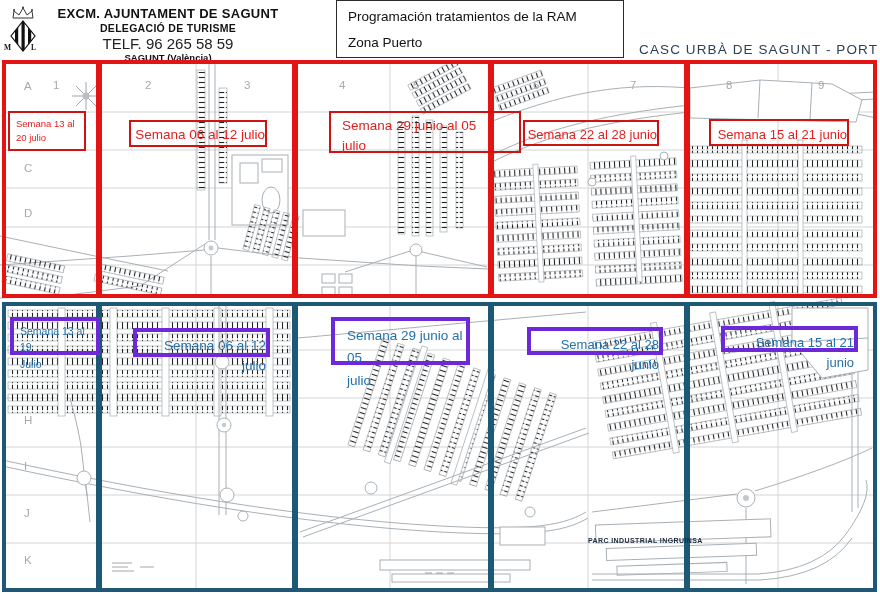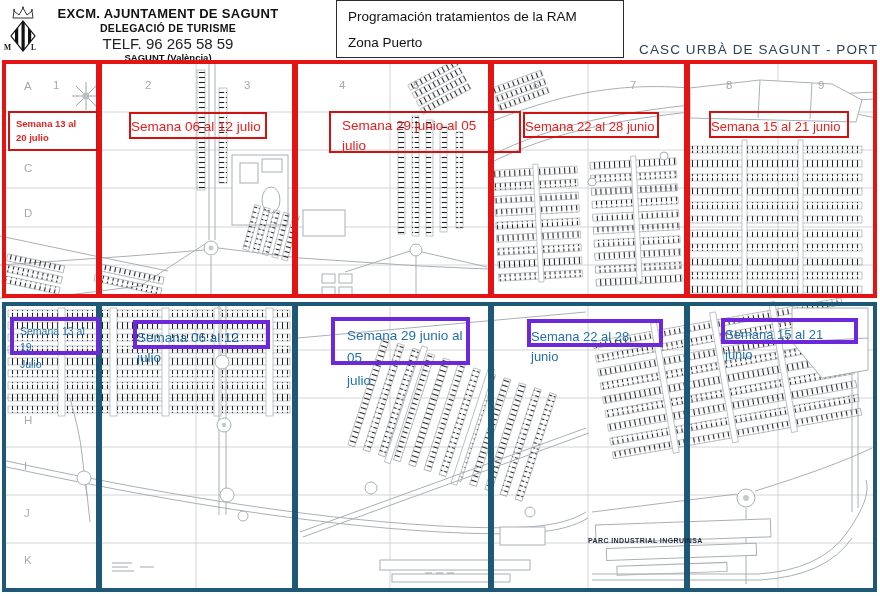--- a/index.html
+++ b/index.html
@@ -30,22 +30,22 @@
   .vdiv.blue{top:302px;height:290px;background:#1d5976;}
 
   
   .gl{position:absolute;color:#a9a9a9;font-size:11.5px;}
 
   
   .wk{position:absolute;box-sizing:border-box;line-height:1.5;}
   .wk.red{border:2px solid #cf1212;color:#e42020;}
   .wk.blue{border:4px solid #6d28d9;color:#2470aa;}
   .wk .l{display:block;}
-  .wk.center{text-align:left;}
-  .t1{left:8px;top:111px;width:90px;height:40px;font-size:9.5px;font-weight:bold;padding:4px 2px 0 6px;}
+  .wk.center{text-align:right;margin-top:8px;}
+  .t1{left:8px;top:111px;width:78px;height:40px;font-size:9.5px;font-weight:normal;padding:4px 2px 0 6px;}
   .t2{left:129px;top:112px;width:138px;height:27px;font-size:13.5px;padding-top:3px;}
   .t3{left:329px;top:111px;width:192px;height:42px;font-size:13.5px;padding:3px 0 0 11px;line-height:1.45;}
   .t4{left:523px;top:112px;width:136px;height:26px;font-size:13px;padding-top:3px;}
   .t5{left:709px;top:111px;width:140px;height:27px;font-size:13px;padding-top:4px;}
   .b1{left:10px;top:317px;width:90px;height:38px;font-size:10.5px;padding:2px 0 0 6px;line-height:1.55;}
   .b2{left:133px;top:320px;width:137px;height:29px;font-size:13.5px;padding-top:4px;}
   .b3{left:331px;top:317px;width:139px;height:48px;font-size:13.5px;padding:4px 0 0 12px;line-height:1.65;}
   .b4{left:527px;top:319px;width:136px;height:28px;font-size:13px;padding-top:4px;}
   .b5{left:721px;top:318px;width:137px;height:26px;font-size:13px;padding-top:3px;}
 

